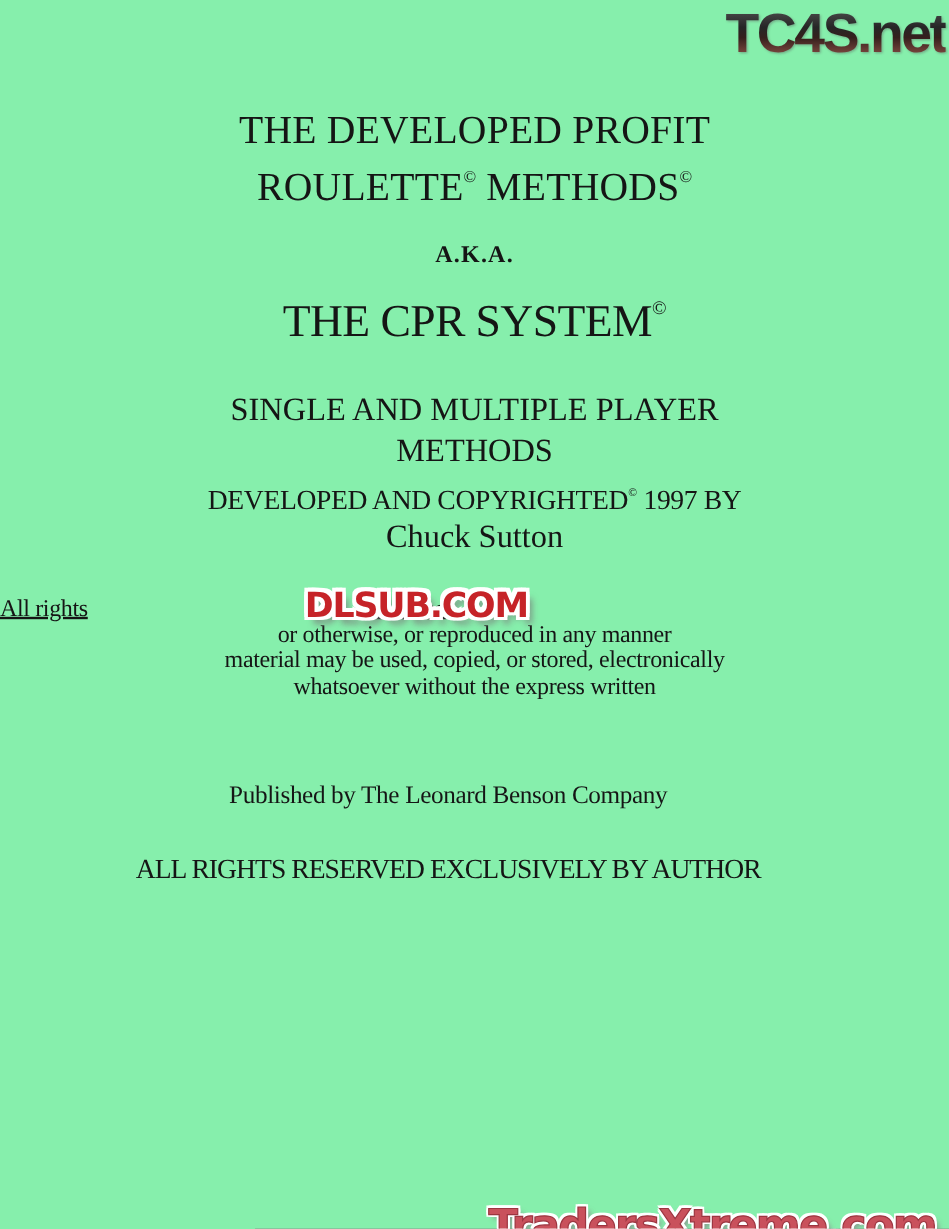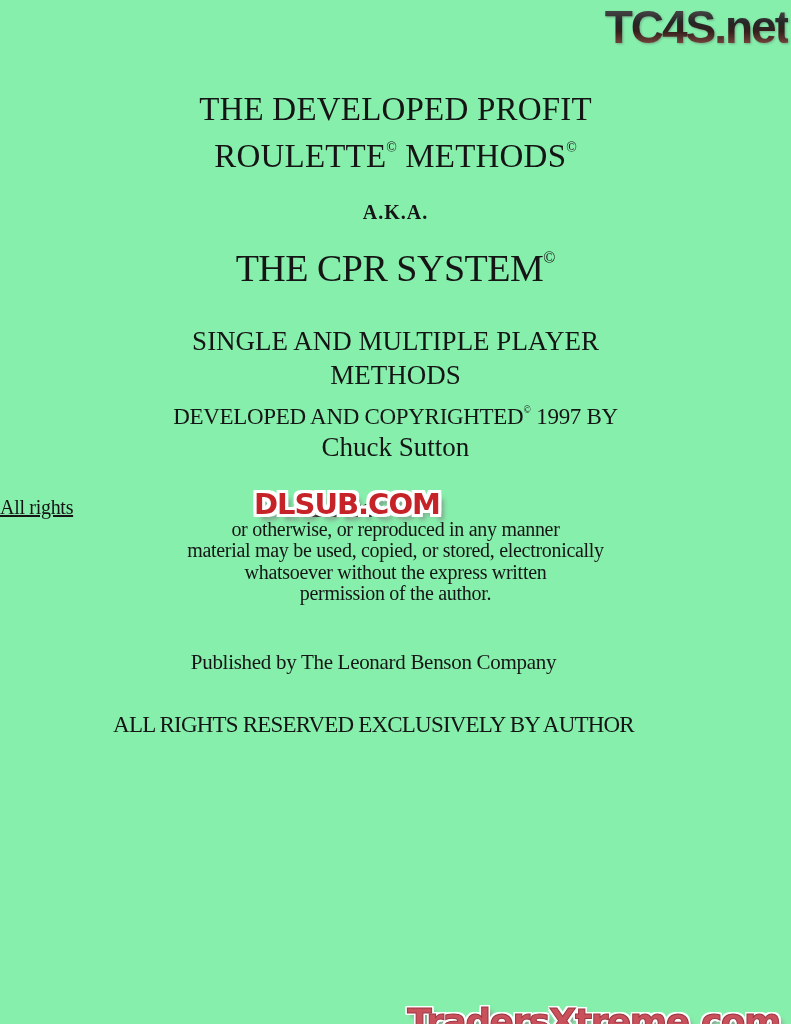--- a/index.html
+++ b/index.html
@@ -171,21 +171,20 @@
 
   <div class="abs para">
     <div class="line1">
       <span>All rights</span>
       <span class="gap"></span>
       <span>ssociated</span>
     </div>
     <div>or otherwise, or reproduced in any manner</div>
     <div>material may be used, copied, or stored, electronically</div>
     <div>whatsoever without the express written</div>
-    <div>permission of the author.</div>
   </div>
 
   <div class="watermark">DLSUB.COM</div>
 
   <div class="abs publisher">Published by The Leonard Benson Company</div>
 
   <div class="abs rights-reserved">ALL RIGHTS RESERVED EXCLUSIVELY BY AUTHOR</div>
 
   <div class="logo-bottom">TradersXtreme.com</div>
 

